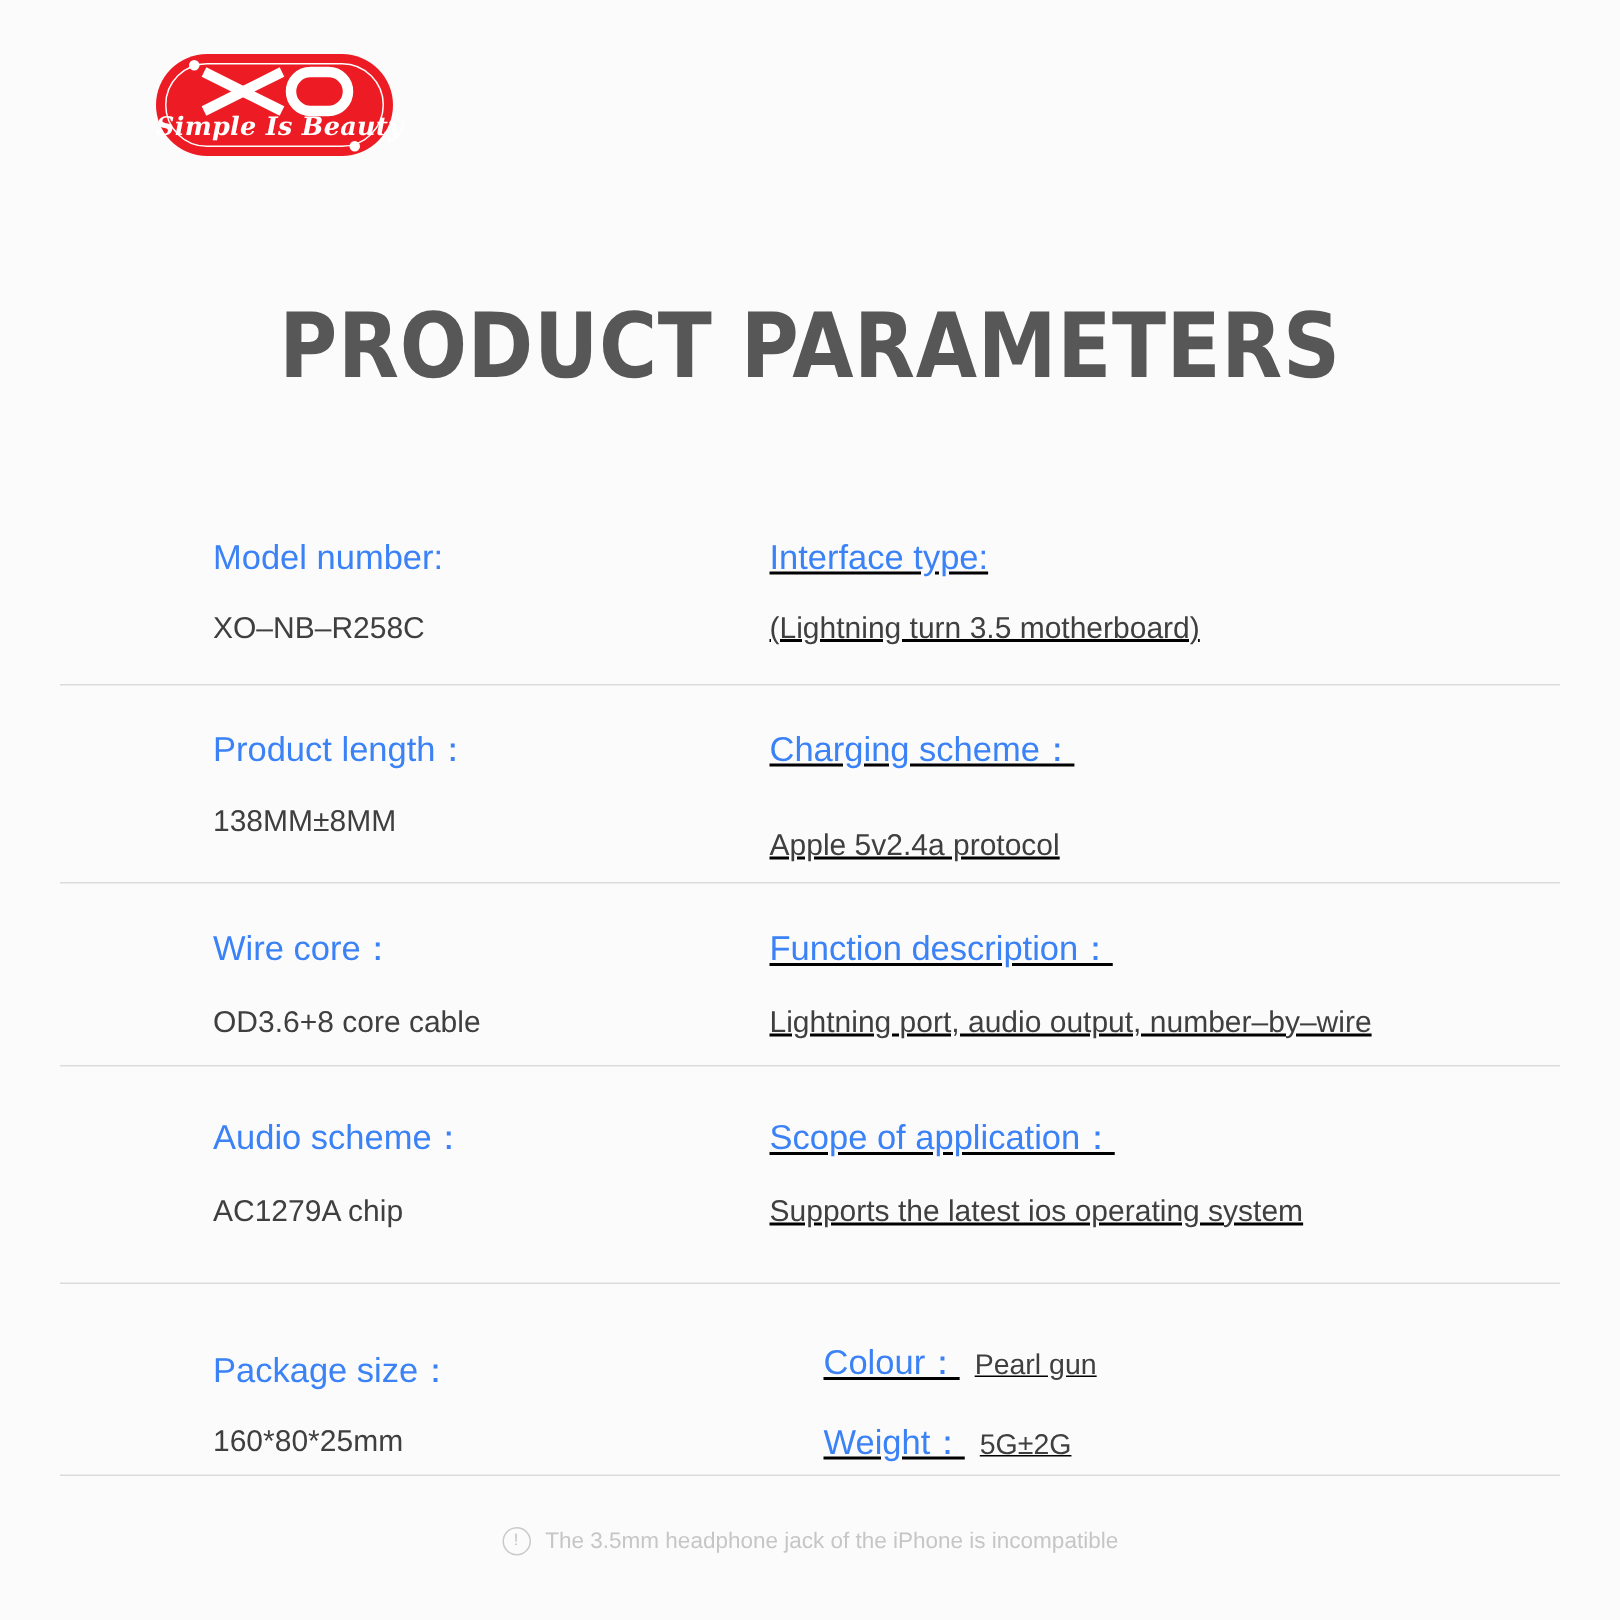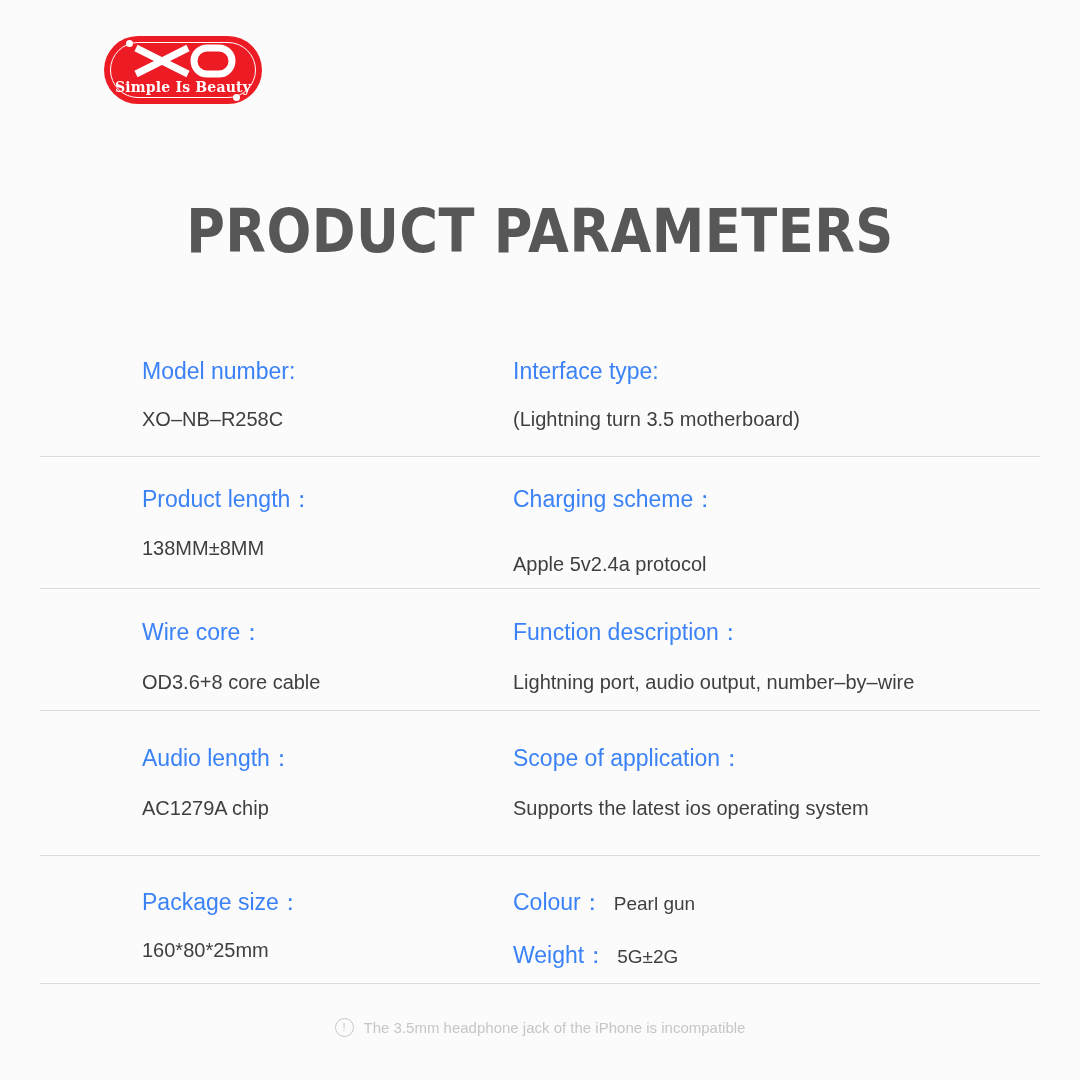--- a/index.html
+++ b/index.html
@@ -55,22 +55,23 @@
     text-align: center;
   }
   .logo-mark svg { display: block; margin: 0 auto; }
   .logo-tag {
     position: absolute;
     left: 0; right: 0;
     bottom: 9px;
     text-align: center;
     color: #ffffff;
     font-family: "DejaVu Serif", serif;
+    font-style: italic;
     font-weight: bold;
-    font-size: 14px;
+    font-size: 17px;
     letter-spacing: 0.2px;
     white-space: nowrap;
   }
 
   
   .page-title {
     position: absolute;
     left: 0;
     right: 0;
     top: 196px;
@@ -93,21 +94,21 @@
   .spec-row {
     position: relative;
     display: flex;
     border-bottom: 1px solid #dcdcdc;
   }
   .spec-col {
     box-sizing: border-box;
     padding-left: 102px;
   }
   .spec-col.left  { width: 385px; }
-  .spec-col.right { width: 615px; padding-left: 88px; }
+  .spec-col.right { width: 615px; padding-left: 88px; text-decoration: underline; }
 
   .spec-label {
     color: #3b82f6;
     font-size: 23px;
     font-weight: 400;
     white-space: nowrap;
   }
   .spec-value {
     color: #3f3f3f;
     font-size: 20px;
@@ -126,32 +127,32 @@
   .r2 .right .spec-value { padding-top: 38px; }
 
   .r3 { height: 121px; }
   .r3 .spec-label { padding-top: 28px; }
   .r3 .spec-value { padding-top: 23px; }
 
   .r4 { height: 144px; }
   .r4 .spec-label { padding-top: 32px; }
   .r4 .spec-value { padding-top: 23px; }
 
-  .r5 { height: 127px; }
+  .r5 { height: 127px; align-items: center; }
   .r5 .spec-label { padding-top: 31px; }
   .r5 .left .spec-value { padding-top: 21px; }
 
   
   .inline-pair {
     display: flex;
     align-items: baseline;
   }
   .inline-pair.first { padding-top: 31px; }
   .inline-pair.second { padding-top: 22px; }
-  .inline-pair .spec-label { padding-top: 0; }
+  .inline-pair .spec-label { padding-top: 0; margin-left: 36px; }
   .inline-pair .spec-value {
     padding-top: 0;
     padding-left: 10px;
     font-size: 19px;
   }
 
   
   .footnote {
     position: absolute;
     left: 0;
@@ -230,21 +231,21 @@
       <div class="spec-value">OD3.6+8 core cable</div>
     </div>
     <div class="spec-col right">
       <div class="spec-label">Function description：</div>
       <div class="spec-value">Lightning port, audio output, number–by–wire</div>
     </div>
   </div>
 
   <div class="spec-row r4">
     <div class="spec-col left">
-      <div class="spec-label">Audio length：</div>
+      <div class="spec-label">Audio scheme：</div>
       <div class="spec-value">AC1279A chip</div>
     </div>
     <div class="spec-col right">
       <div class="spec-label">Scope of application：</div>
       <div class="spec-value">Supports the latest ios operating system</div>
     </div>
   </div>
 
   <div class="spec-row r5">
     <div class="spec-col left">

